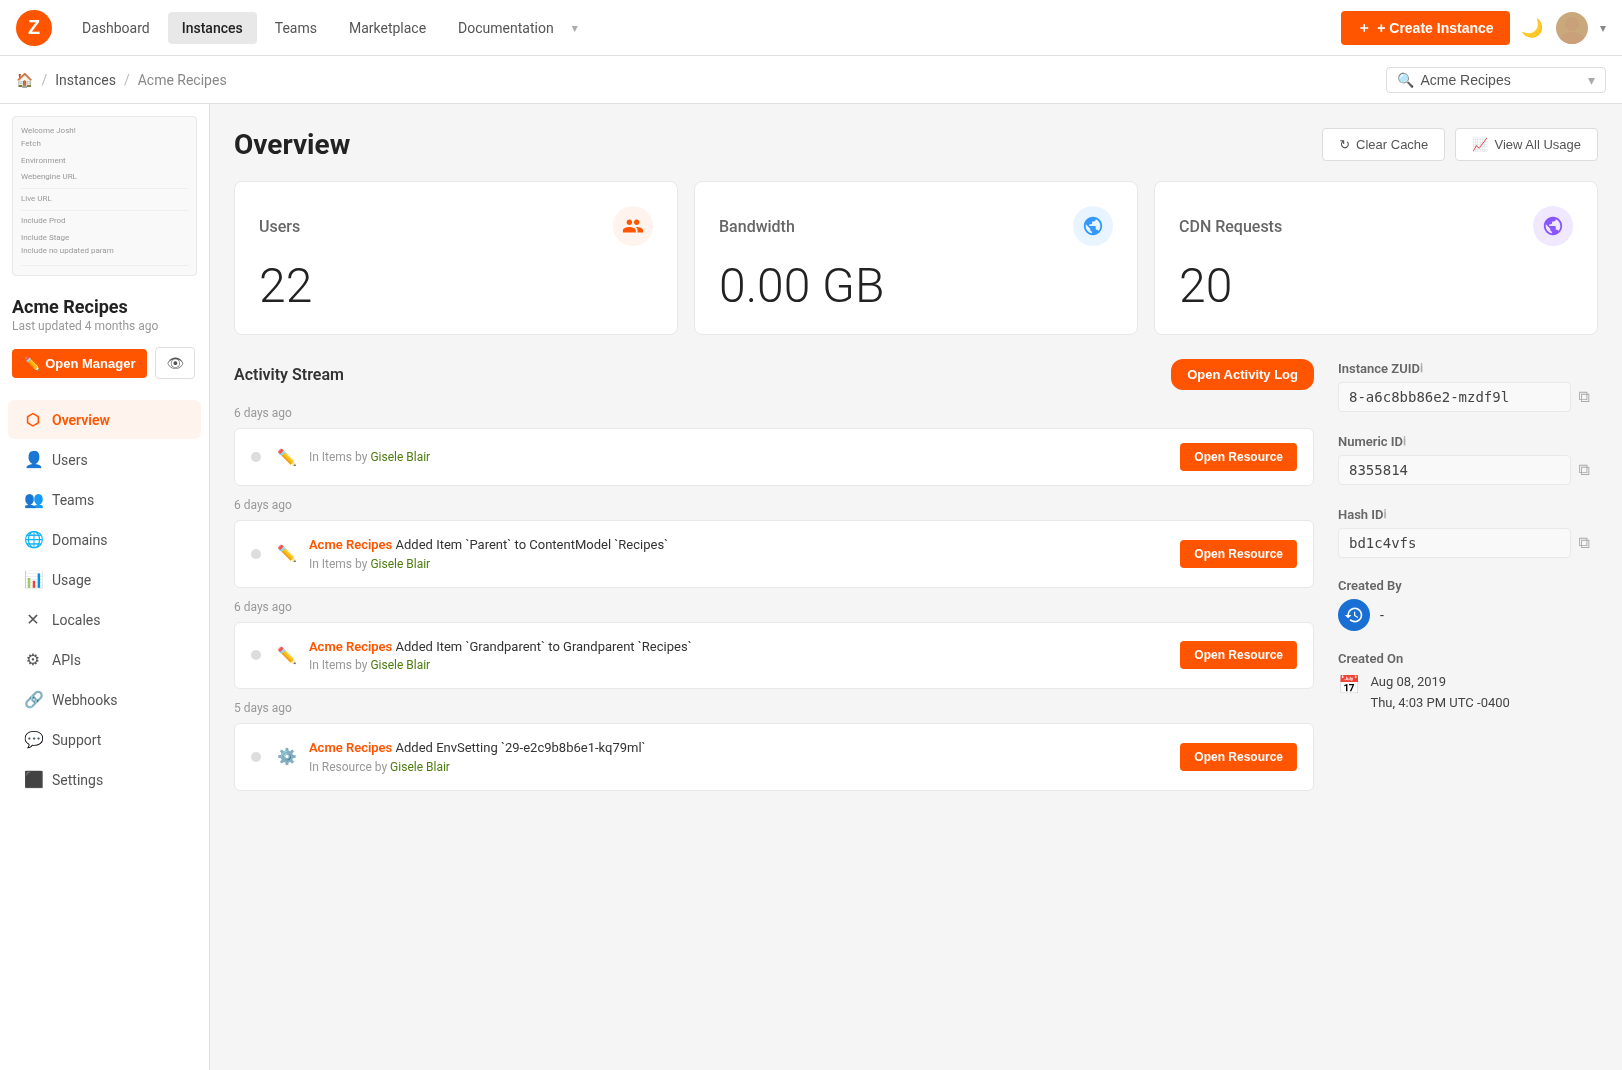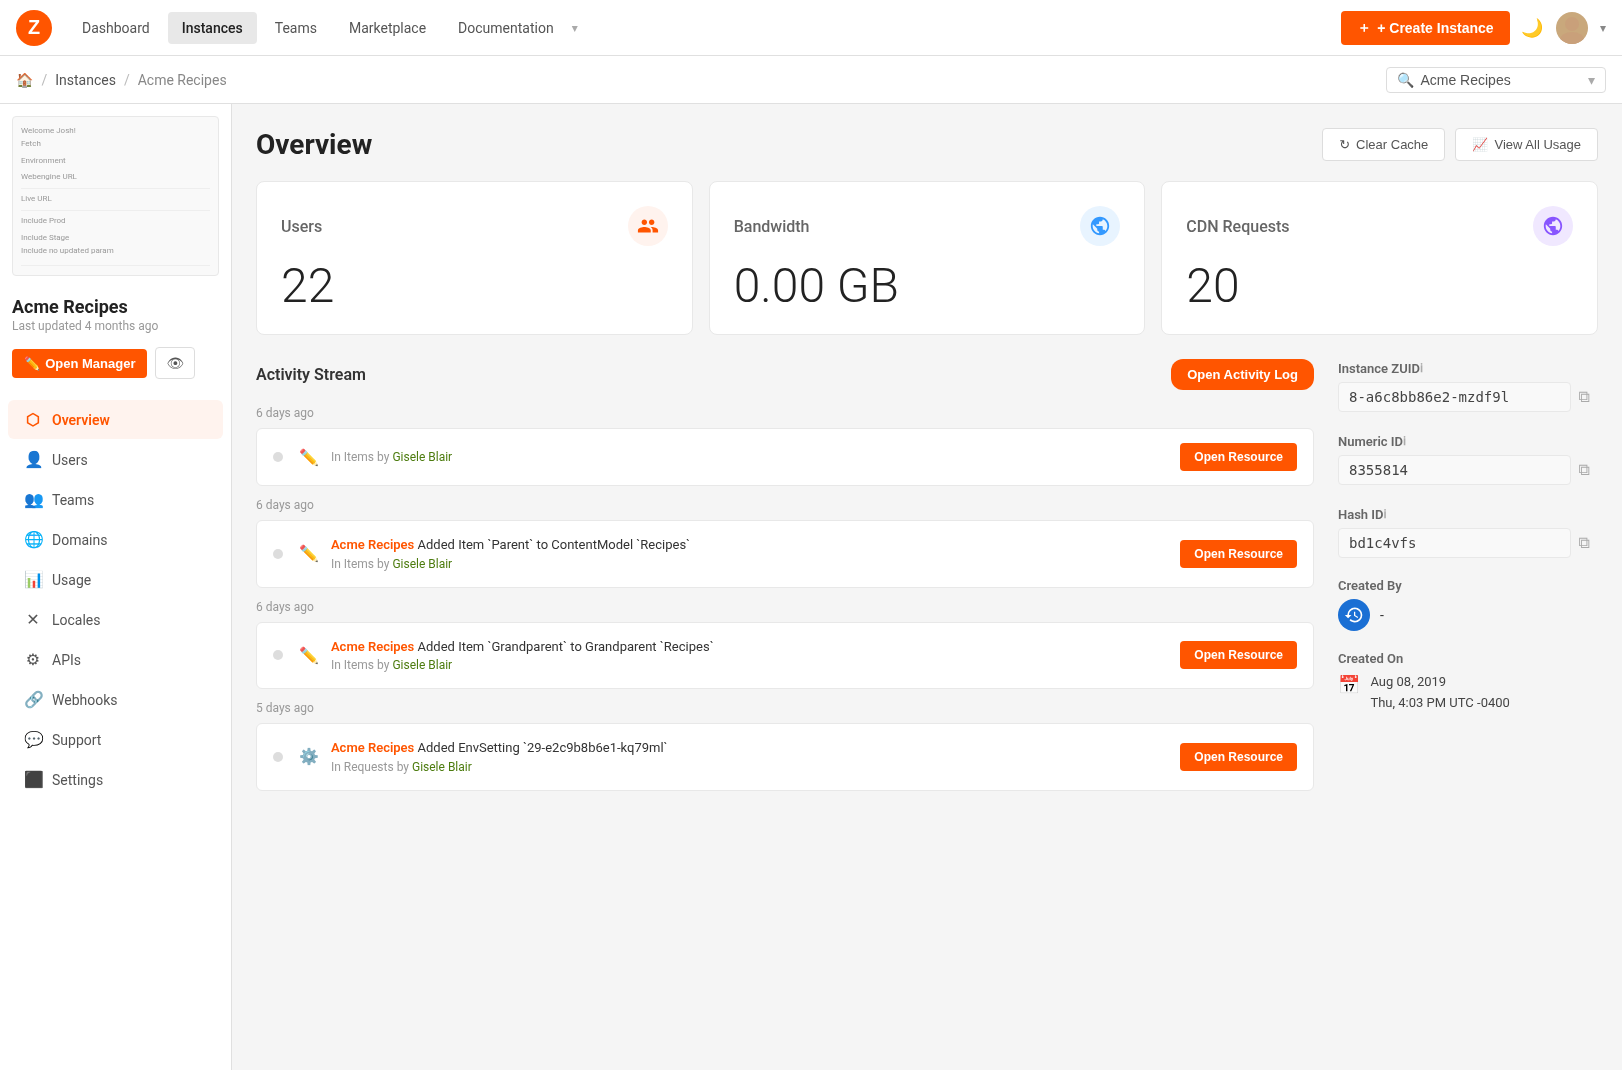--- a/index.html
+++ b/index.html
@@ -42,21 +42,21 @@
     }
     .breadcrumb-search input { border: none; outline: none; font-size: 14px; color: #555; width: 100%; background: transparent; }
     .breadcrumb-search .search-icon { color: #aaa; margin-right: 6px; }
     .breadcrumb-search .dropdown-arrow { color: #aaa; margin-left: 6px; cursor: pointer; }
 
     
     .layout { display: flex; margin-top: 104px; height: calc(100vh - 104px); overflow: hidden; }
 
     
     .sidebar {
-      width: 232px; background: #fff; border-right: 1px solid #e0e0e0;
+      width: 210px; background: #fff; border-right: 1px solid #e0e0e0;
       display: flex; flex-direction: column; overflow-y: auto; flex-shrink: 0;
     }
     .sidebar-preview {
       margin: 12px; border: 1px solid #e8e8e8; border-radius: 4px; overflow: hidden;
       height: 160px; background: #f9f9f9; position: relative;
     }
     .sidebar-preview-content {
       padding: 8px; font-size: 8px; color: #999; line-height: 1.6;
     }
     .sidebar-instance-name {
@@ -388,21 +388,21 @@
         <div class="activity-time-label">5 days ago</div>
         <div class="activity-item">
           <div class="activity-dot"></div>
           <span class="activity-edit-icon" style="color:#ff5500;">⚙️</span>
           <div class="activity-text">
             <div>
               <span class="instance-link">Acme Recipes</span>
               <span> Added EnvSetting `29-e2c9b8b6e1-kq79ml`</span>
             </div>
             <div class="sub-text">
-              <span>In Requests by </span>
+              <span>In Resource by </span>
               <span class="user-link">Gisele Blair</span>
             </div>
           </div>
           <button class="open-resource-btn">Open Resource</button>
         </div>
       </div>
 
       <div class="info-panel">
 
         <div class="info-section">

